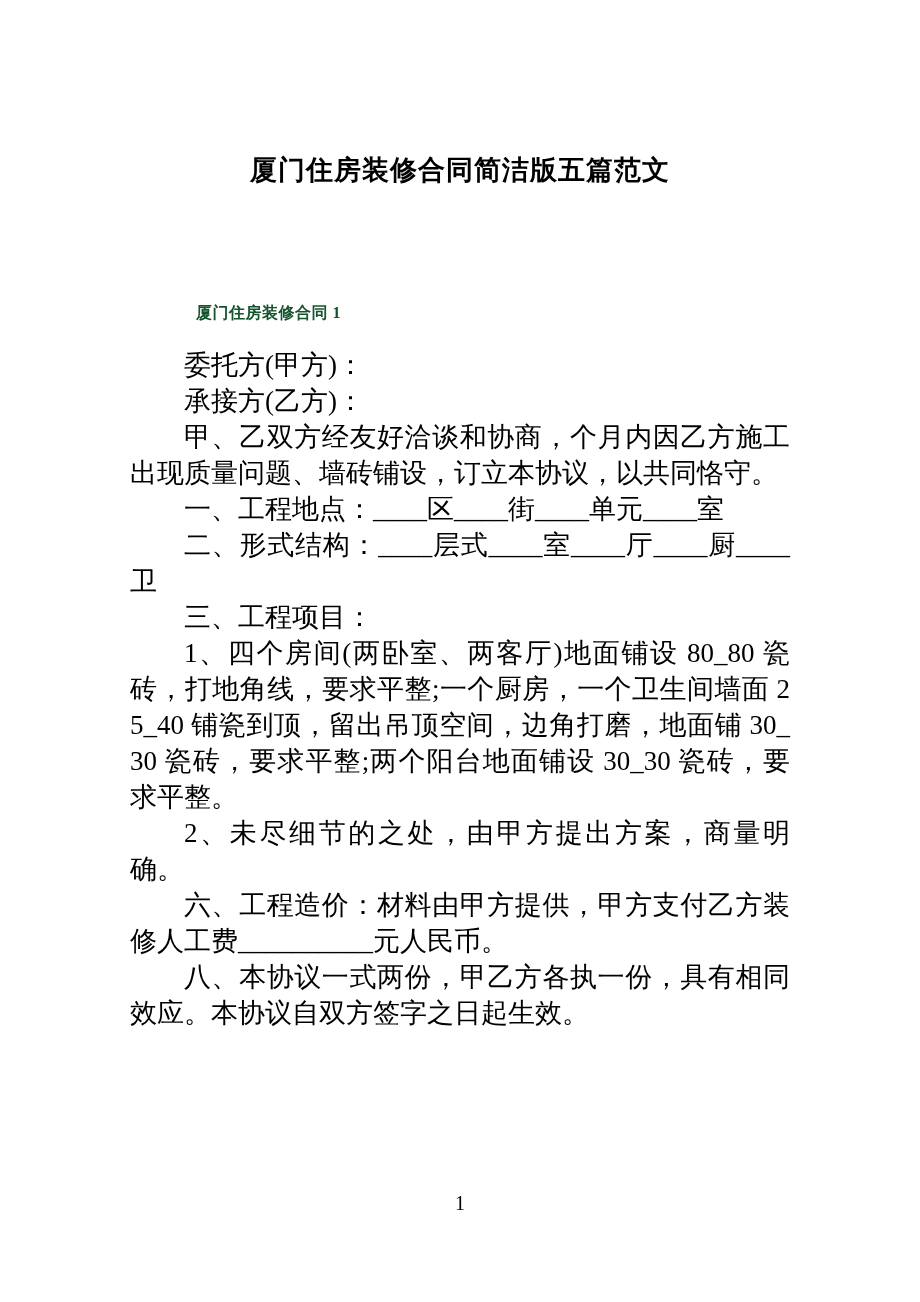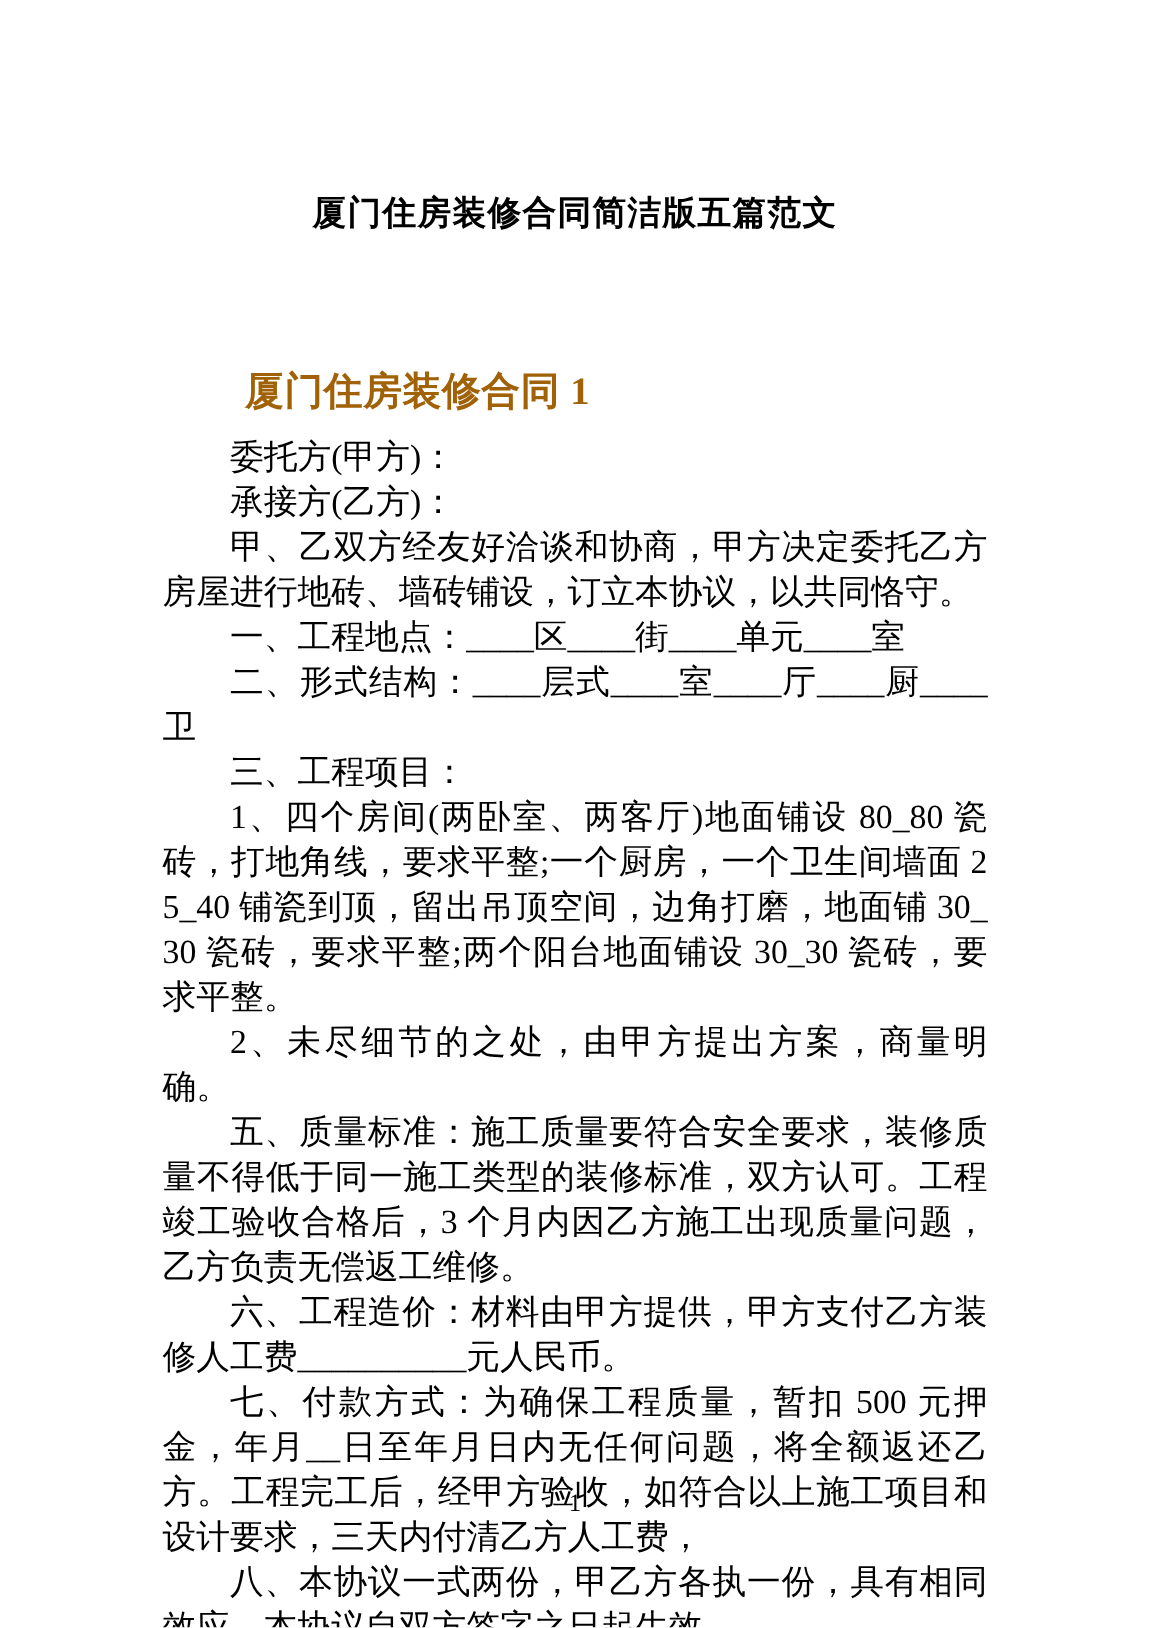--- a/index.html
+++ b/index.html
@@ -23,24 +23,24 @@
     padding-top: 151px;
     font-size: 27px;
     line-height: 38px;
     font-weight: bold;
     text-align: center;
     letter-spacing: 1px;
   }
   .section-heading {
     margin: 106px 0 0 0;
     padding-left: 66px;
-    font-size: 31px;
+    font-size: 16px;
     line-height: 36px;
     font-weight: bold;
-    color: #a16207;
+    color: #14532d;
     letter-spacing: 0.5px;
   }
   .contract-body {
     margin-top: 16px;
   }
   .contract-body p {
     margin: 0;
     font-size: 27px;
     line-height: 36px;
     text-align: justify;
@@ -62,27 +62,25 @@
 
 <div class="page">
 
   <h1 class="doc-title">厦门住房装修合同简洁版五篇范文</h1>
 
   <h2 class="section-heading">厦门住房装修合同 1</h2>
 
   <div class="contract-body">
     <p>委托方(甲方)：</p>
     <p>承接方(乙方)：</p>
-    <p>甲、乙双方经友好洽谈和协商，甲方决定委托乙方房屋进行地砖、墙砖铺设，订立本协议，以共同恪守。</p>
+    <p>甲、乙双方经友好洽谈和协商，个月内因乙方施工出现质量问题、墙砖铺设，订立本协议，以共同恪守。</p>
     <p>一、工程地点：____区____街____单元____室</p>
     <p>二、形式结构：____层式____室____厅____厨____卫</p>
     <p>三、工程项目：</p>
     <p>1、四个房间(两卧室、两客厅)地面铺设 80_80 瓷砖，打地角线，要求平整;一个厨房，一个卫生间墙面 25_40 铺瓷到顶，留出吊顶空间，边角打磨，地面铺 30_30 瓷砖，要求平整;两个阳台地面铺设 30_30 瓷砖，要求平整。</p>
     <p>2、未尽细节的之处，由甲方提出方案，商量明确。</p>
-    <p>五、质量标准：施工质量要符合安全要求，装修质量不得低于同一施工类型的装修标准，双方认可。工程竣工验收合格后，3 个月内因乙方施工出现质量问题，乙方负责无偿返工维修。</p>
     <p>六、工程造价：材料由甲方提供，甲方支付乙方装修人工费__________元人民币。</p>
-    <p>七、付款方式：为确保工程质量，暂扣 500 元押金，年月__日至年月日内无任何问题，将全额返还乙方。工程完工后，经甲方验收，如符合以上施工项目和设计要求，三天内付清乙方人工费，</p>
     <p>八、本协议一式两份，甲乙方各执一份，具有相同效应。本协议自双方签字之日起生效。</p>
   </div>
 
   <div class="page-number">1</div>
 
 </div>
 
 </body></html>

